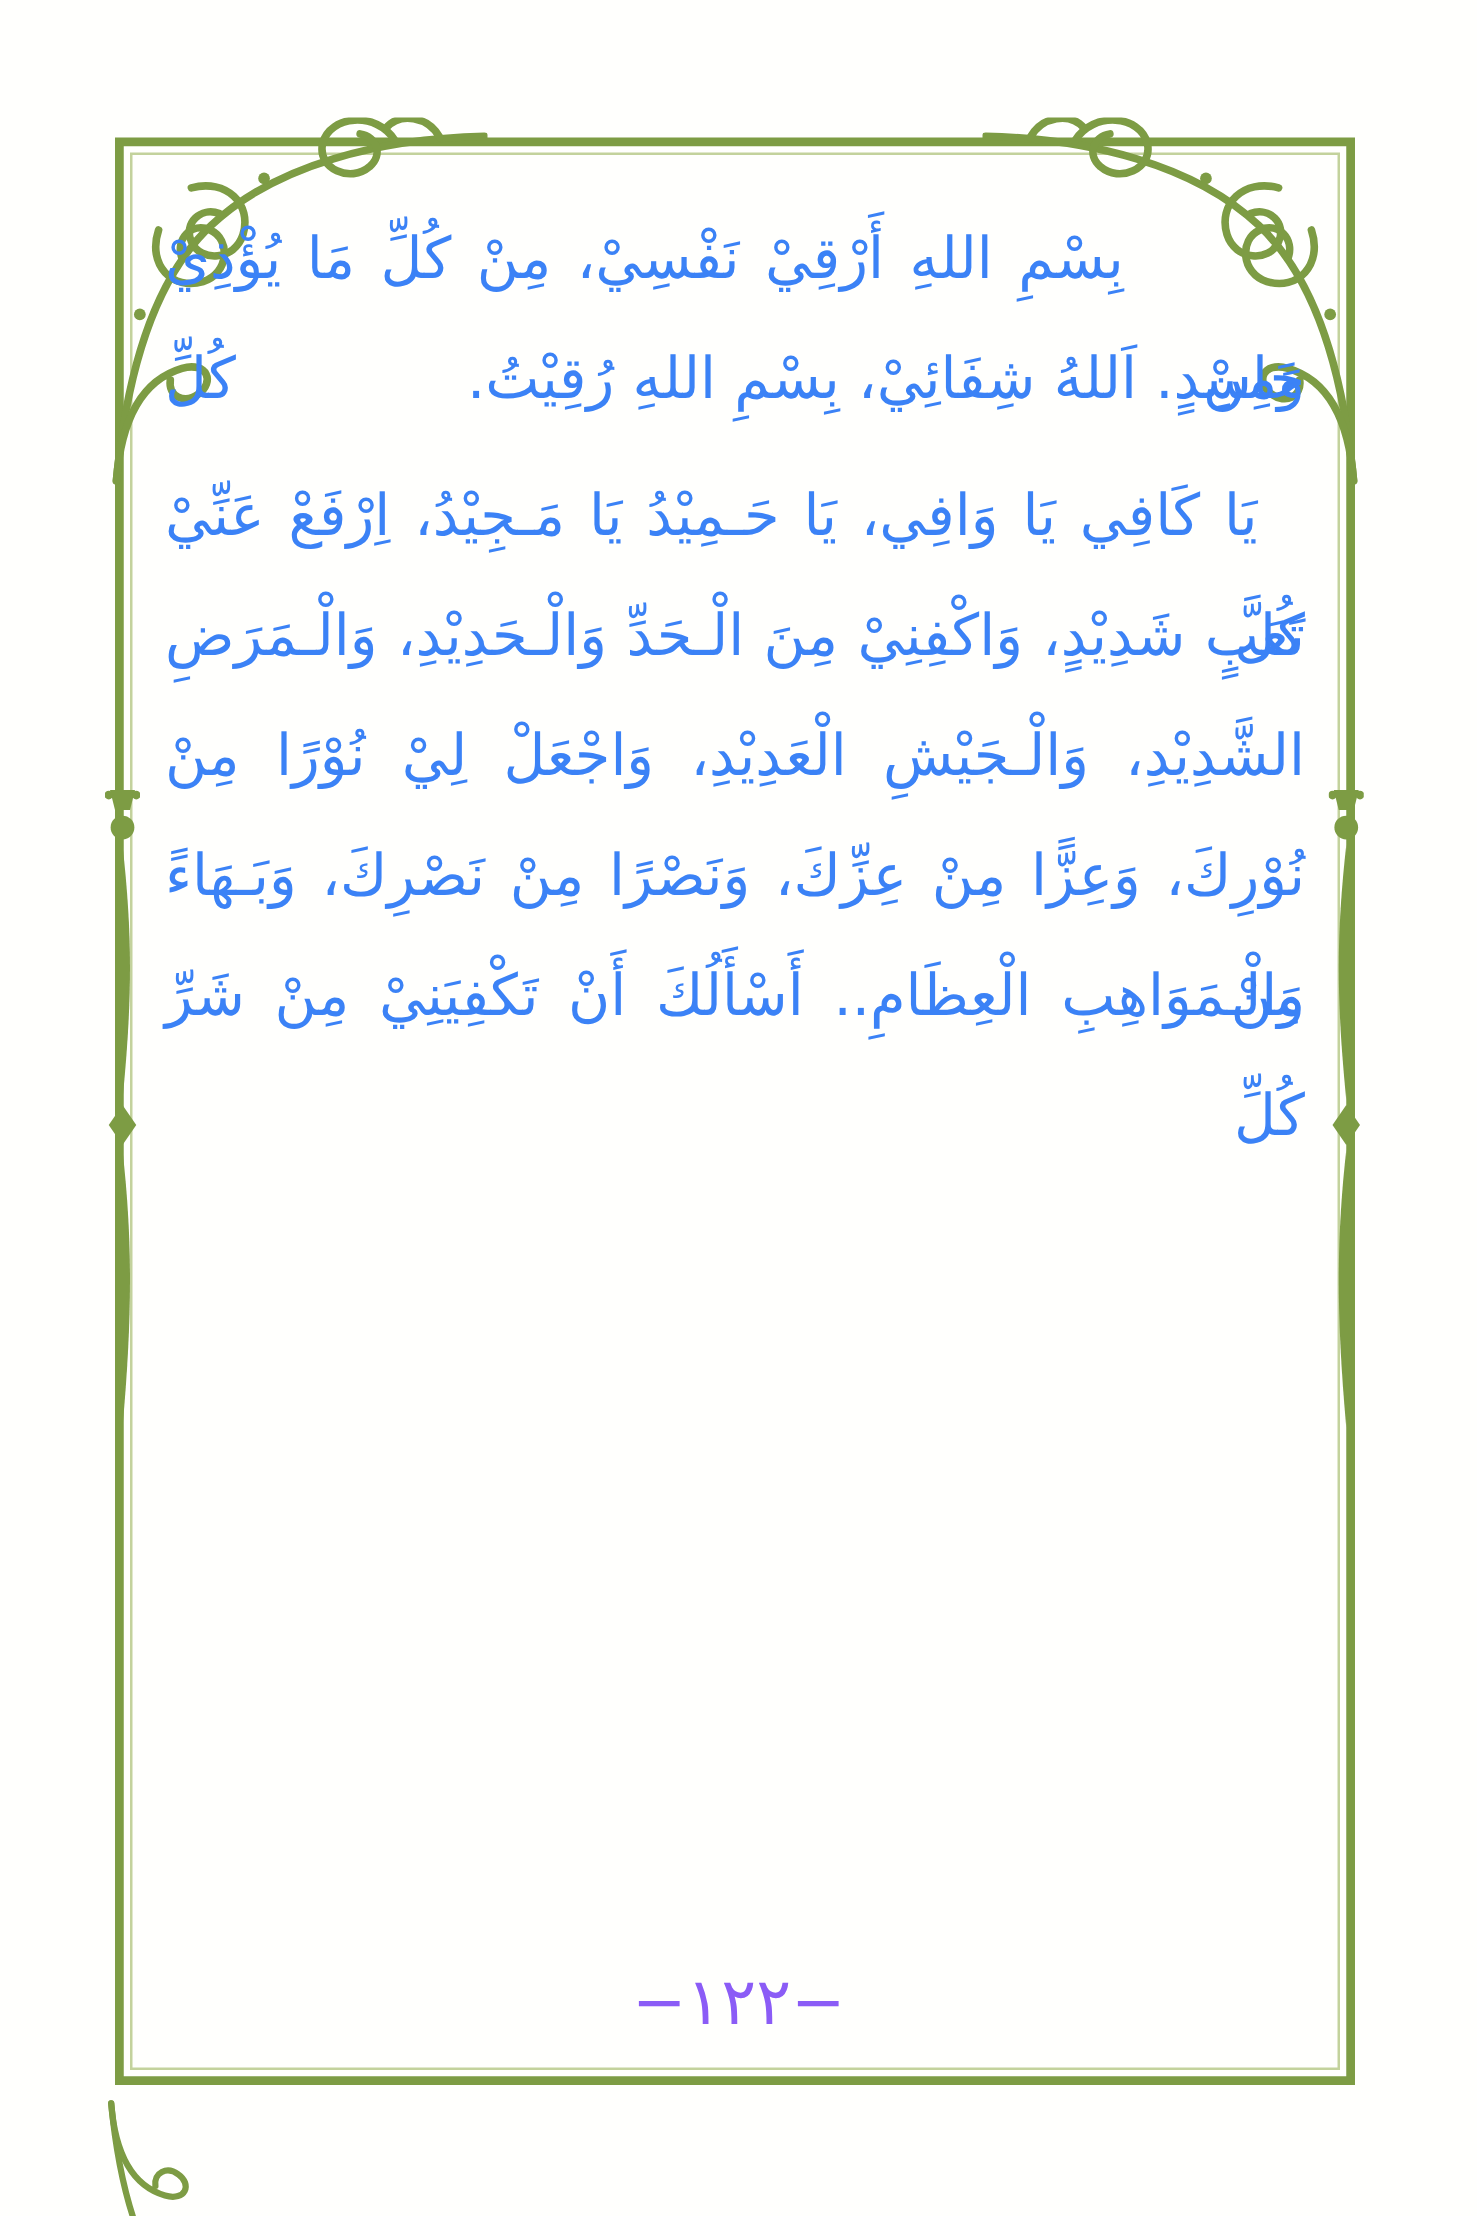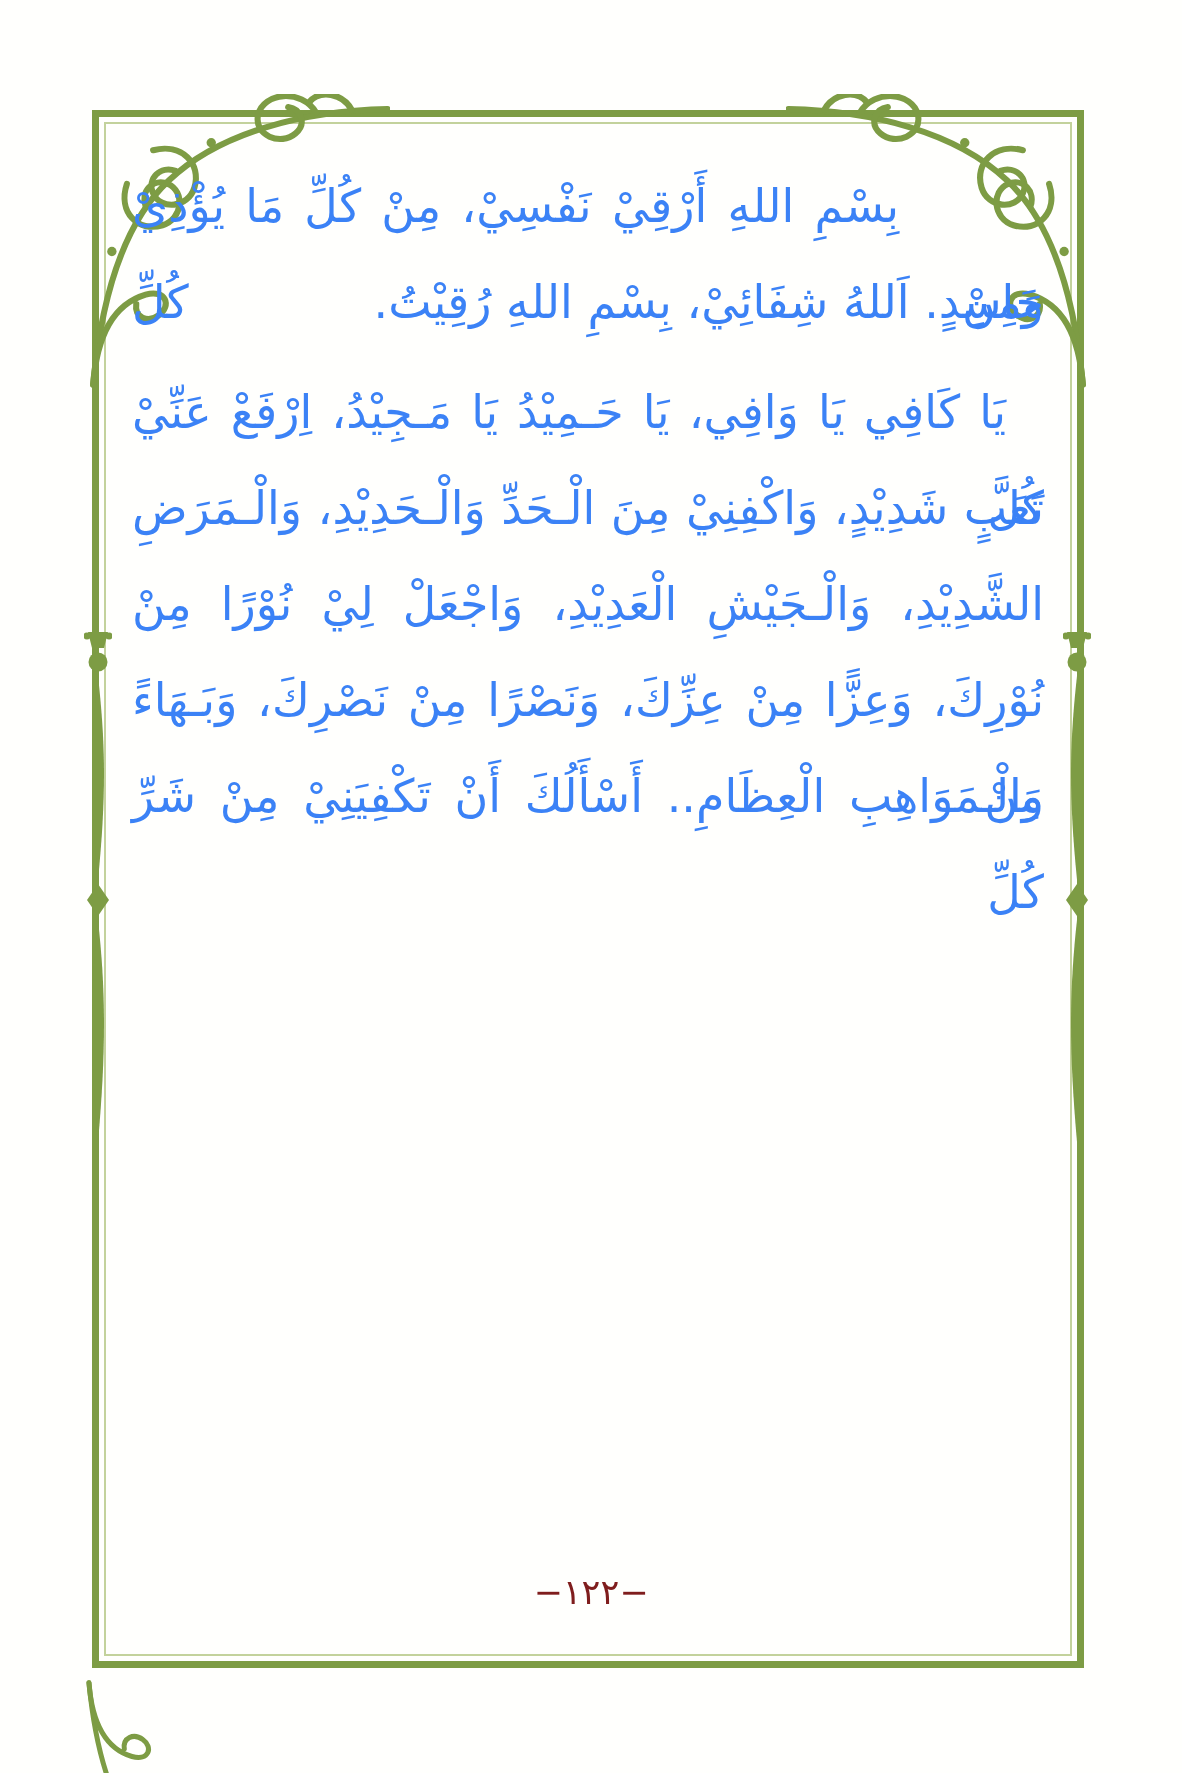--- a/index.html
+++ b/index.html
@@ -43,21 +43,21 @@
     font-size:46px;color:#3b82f6;
     text-align:justify;text-align-last:justify;
     text-justify:inter-word;
   }
   .line-end{text-align-last:right;}
   .para-start:not(:first-child){margin-top:14px;}
   .page-number{
     position:absolute;
     left:0;top:1572px;width:100%;
     text-align:center;
-    font-size:35px;color:#7f1d1d;
+    font-size:52px;color:#8b5cf6;
     letter-spacing:2px;
   }
 </style>
 </head>
 <body>
 
 <div class="page">
 
   <div class="rule-thick"></div>
   <div class="rule-light"></div>

